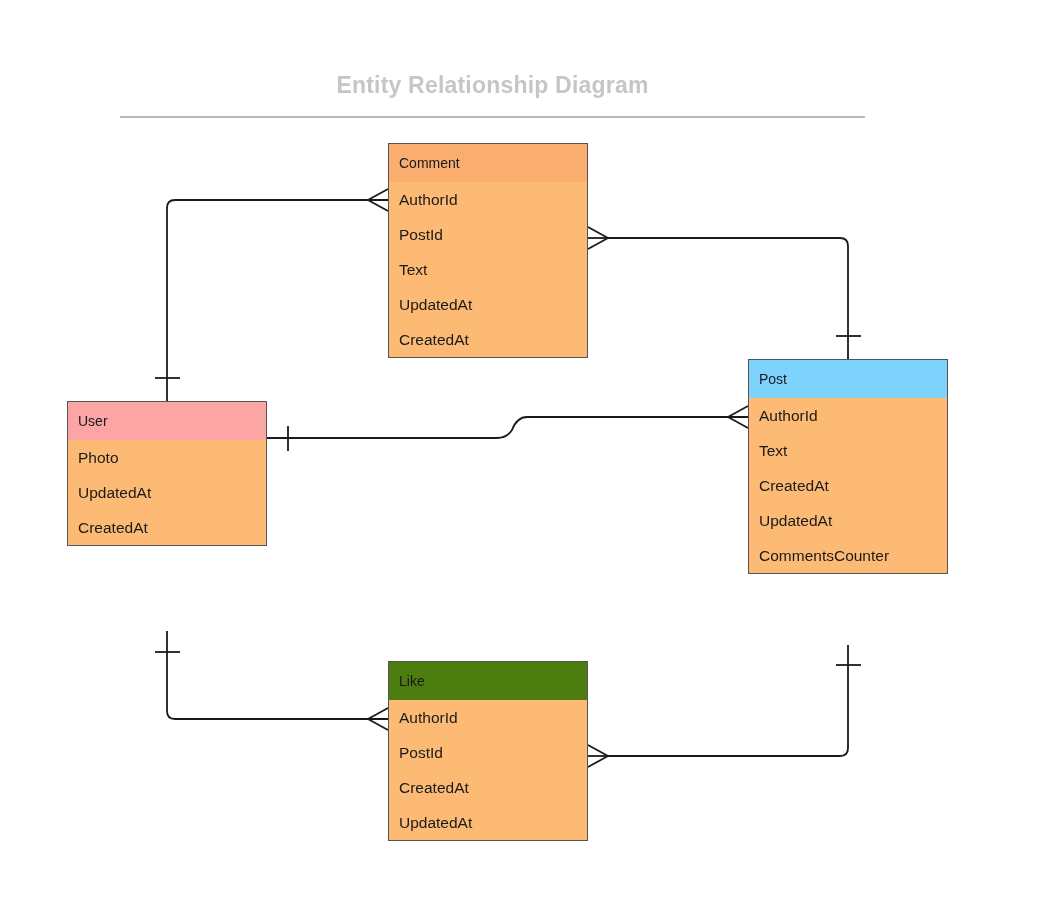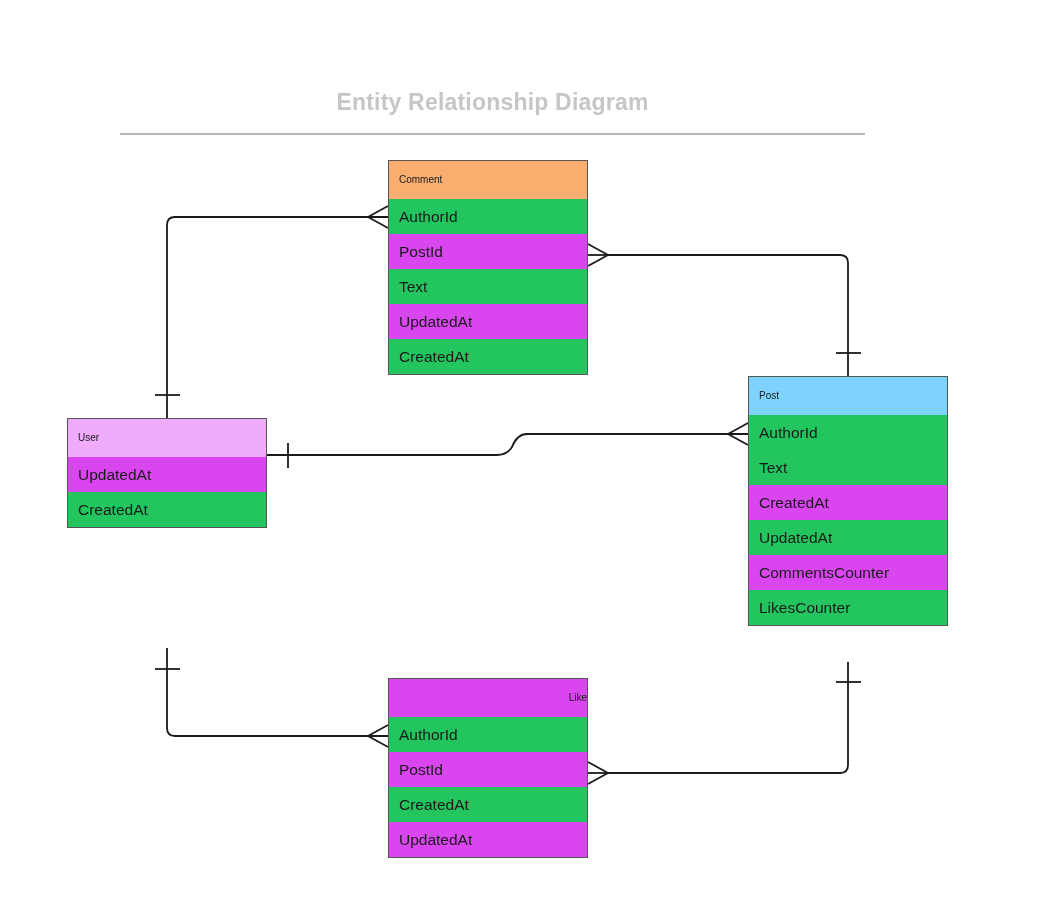--- a/index.html
+++ b/index.html
@@ -14,21 +14,20 @@
     position: relative;
     overflow: hidden;
     font-family: "Liberation Sans", sans-serif;
   }
 
   #canvas {
     position: absolute;
     left: 0; top: 0;
     width: 1041px;
     height: 738px;
-    margin-top: 17px;
   }
 
   
   .diagram-title {
     position: absolute;
     left: 120px;
     top: 72px;
     width: 745px;
     text-align: center;
     font-size: 23px;
@@ -68,41 +67,41 @@
     box-sizing: border-box;
     border: 1.6px solid #555555;
     background: #ffffff;
     z-index: 5;
   }
   .entity-header {
     box-sizing: border-box;
     height: 38px;
     line-height: 38px;
     padding-left: 10px;
-    font-size: 10px;
+    font-size: 14px;
     color: #1a1a1a;
     white-space: nowrap;
     overflow: hidden;
   }
   .entity-rows {
     display: block;
   }
   .entity-row {
     box-sizing: border-box;
     height: 35px;
     line-height: 35px;
     padding-left: 10px;
     font-size: 15.5px;
     color: #1a1a1a;
     white-space: nowrap;
     overflow: hidden;
-    background: #22c55e;
+    background: #fdba74;
   }
   .entity-row.alt {
-    background: #d946ef;
+    background: #fdba74;
   }
 </style>
 </head>
 <body>
 
 <div id="canvas">
 
   <div class="diagram-title">Entity Relationship Diagram</div>
   <div class="title-rule"></div>
 
@@ -154,41 +153,41 @@
     <div class="entity-rows">
         <div class="entity-row"><span>AuthorId</span></div>
         <div class="entity-row alt"><span>PostId</span></div>
         <div class="entity-row"><span>Text</span></div>
         <div class="entity-row alt"><span>UpdatedAt</span></div>
         <div class="entity-row"><span>CreatedAt</span></div>
       </div>
   </div>
 
   <div class="entity" style="left: 67px; top: 401px; width: 200px; border-color: rgb(85, 85, 85);">
-    <div class="entity-header" style="background: #f0abfc;">User</div>
+    <div class="entity-header" style="background: #fca5a5;">User</div>
     <div class="entity-rows">
+        <div class="entity-row alt"><span>Photo</span></div>
         <div class="entity-row alt"><span>UpdatedAt</span></div>
         <div class="entity-row"><span>CreatedAt</span></div>
       </div>
   </div>
 
   <div class="entity" style="left: 748px; top: 359px; width: 200px; border-color: rgb(85, 85, 85);">
     <div class="entity-header" style="background: #7dd3fc;">Post</div>
     <div class="entity-rows">
         <div class="entity-row"><span>AuthorId</span></div>
         <div class="entity-row"><span>Text</span></div>
         <div class="entity-row alt"><span>CreatedAt</span></div>
         <div class="entity-row"><span>UpdatedAt</span></div>
         <div class="entity-row alt"><span>CommentsCounter</span></div>
-        <div class="entity-row"><span>LikesCounter</span></div>
       </div>
   </div>
 
   <div class="entity" style="left: 388px; top: 661px; width: 200px; border-color: rgb(85, 85, 85);">
-    <div class="entity-header" style="background: #d946ef; text-align: right;">Like</div>
+    <div class="entity-header" style="background: #4d7c0f;">Like</div>
     <div class="entity-rows">
         <div class="entity-row"><span>AuthorId</span></div>
         <div class="entity-row alt"><span>PostId</span></div>
         <div class="entity-row"><span>CreatedAt</span></div>
         <div class="entity-row alt"><span>UpdatedAt</span></div>
       </div>
   </div>
 
 </div>
 

